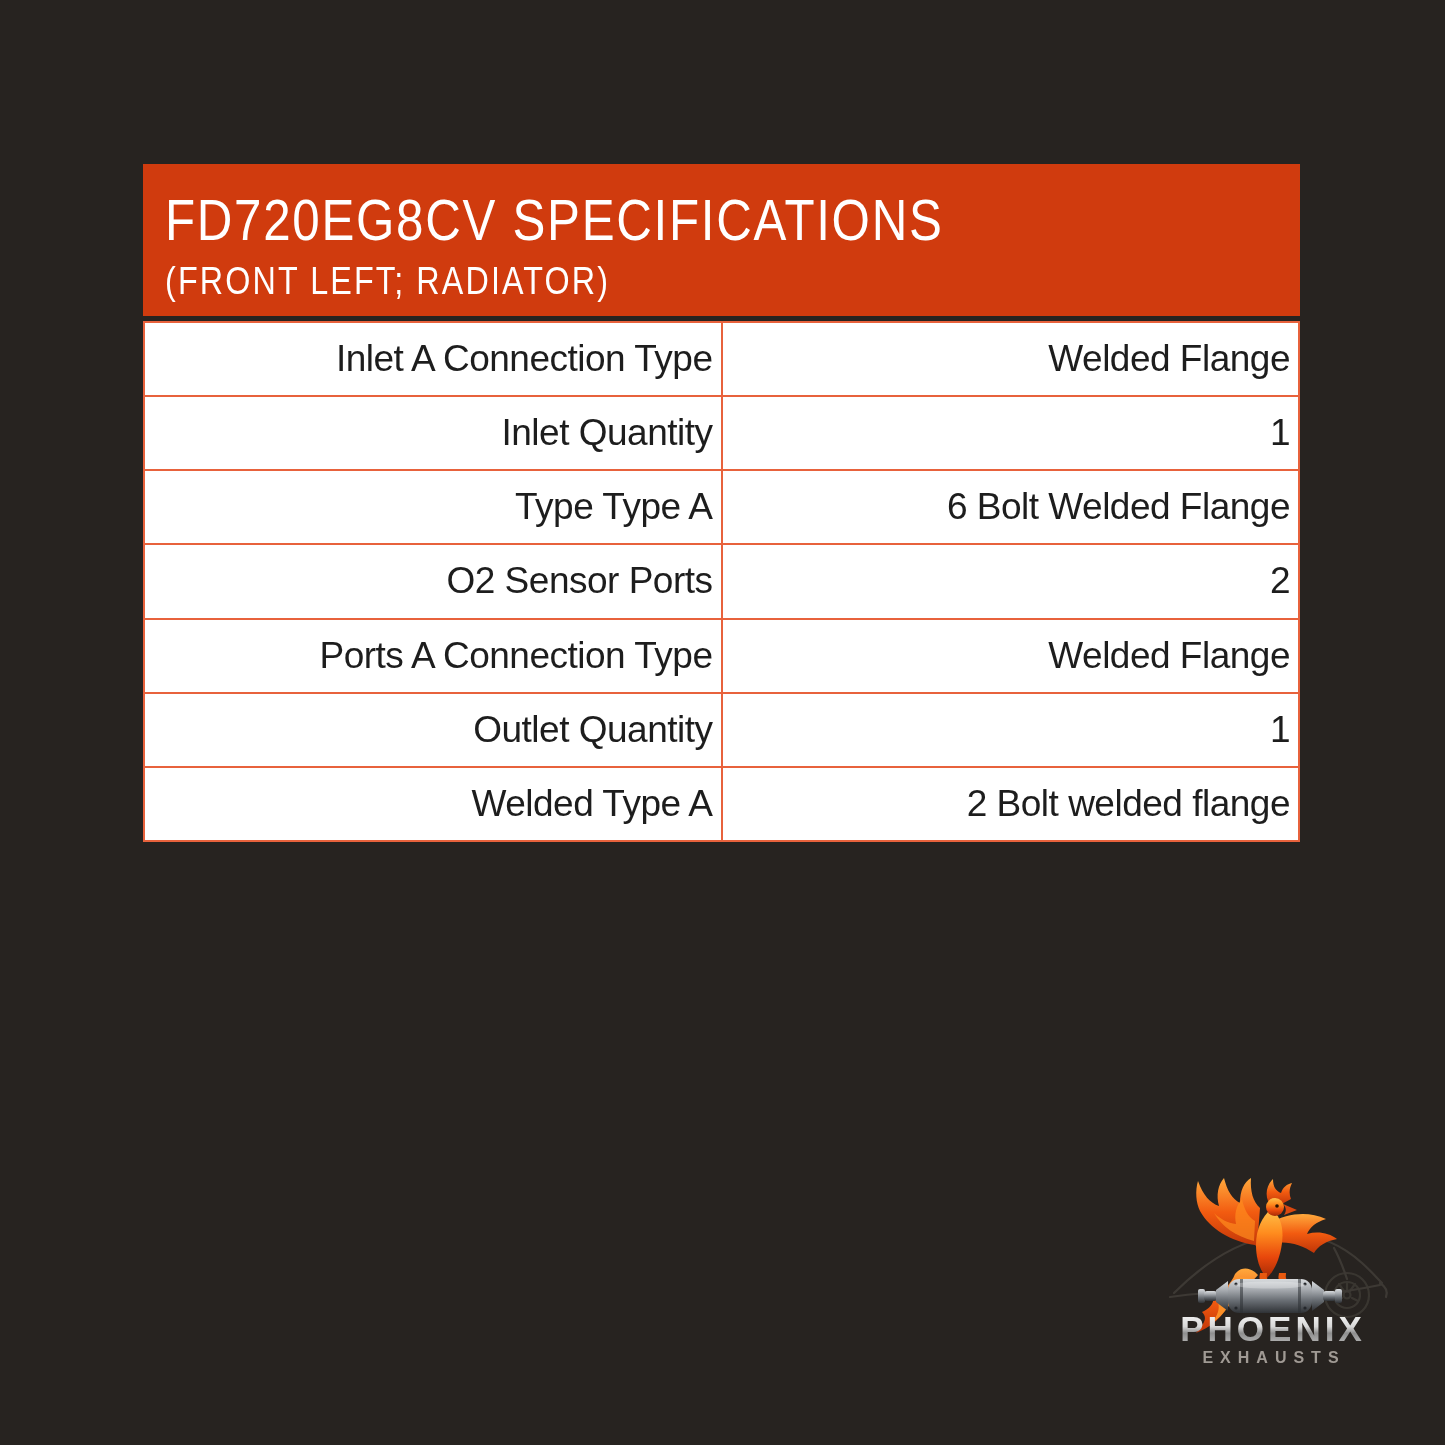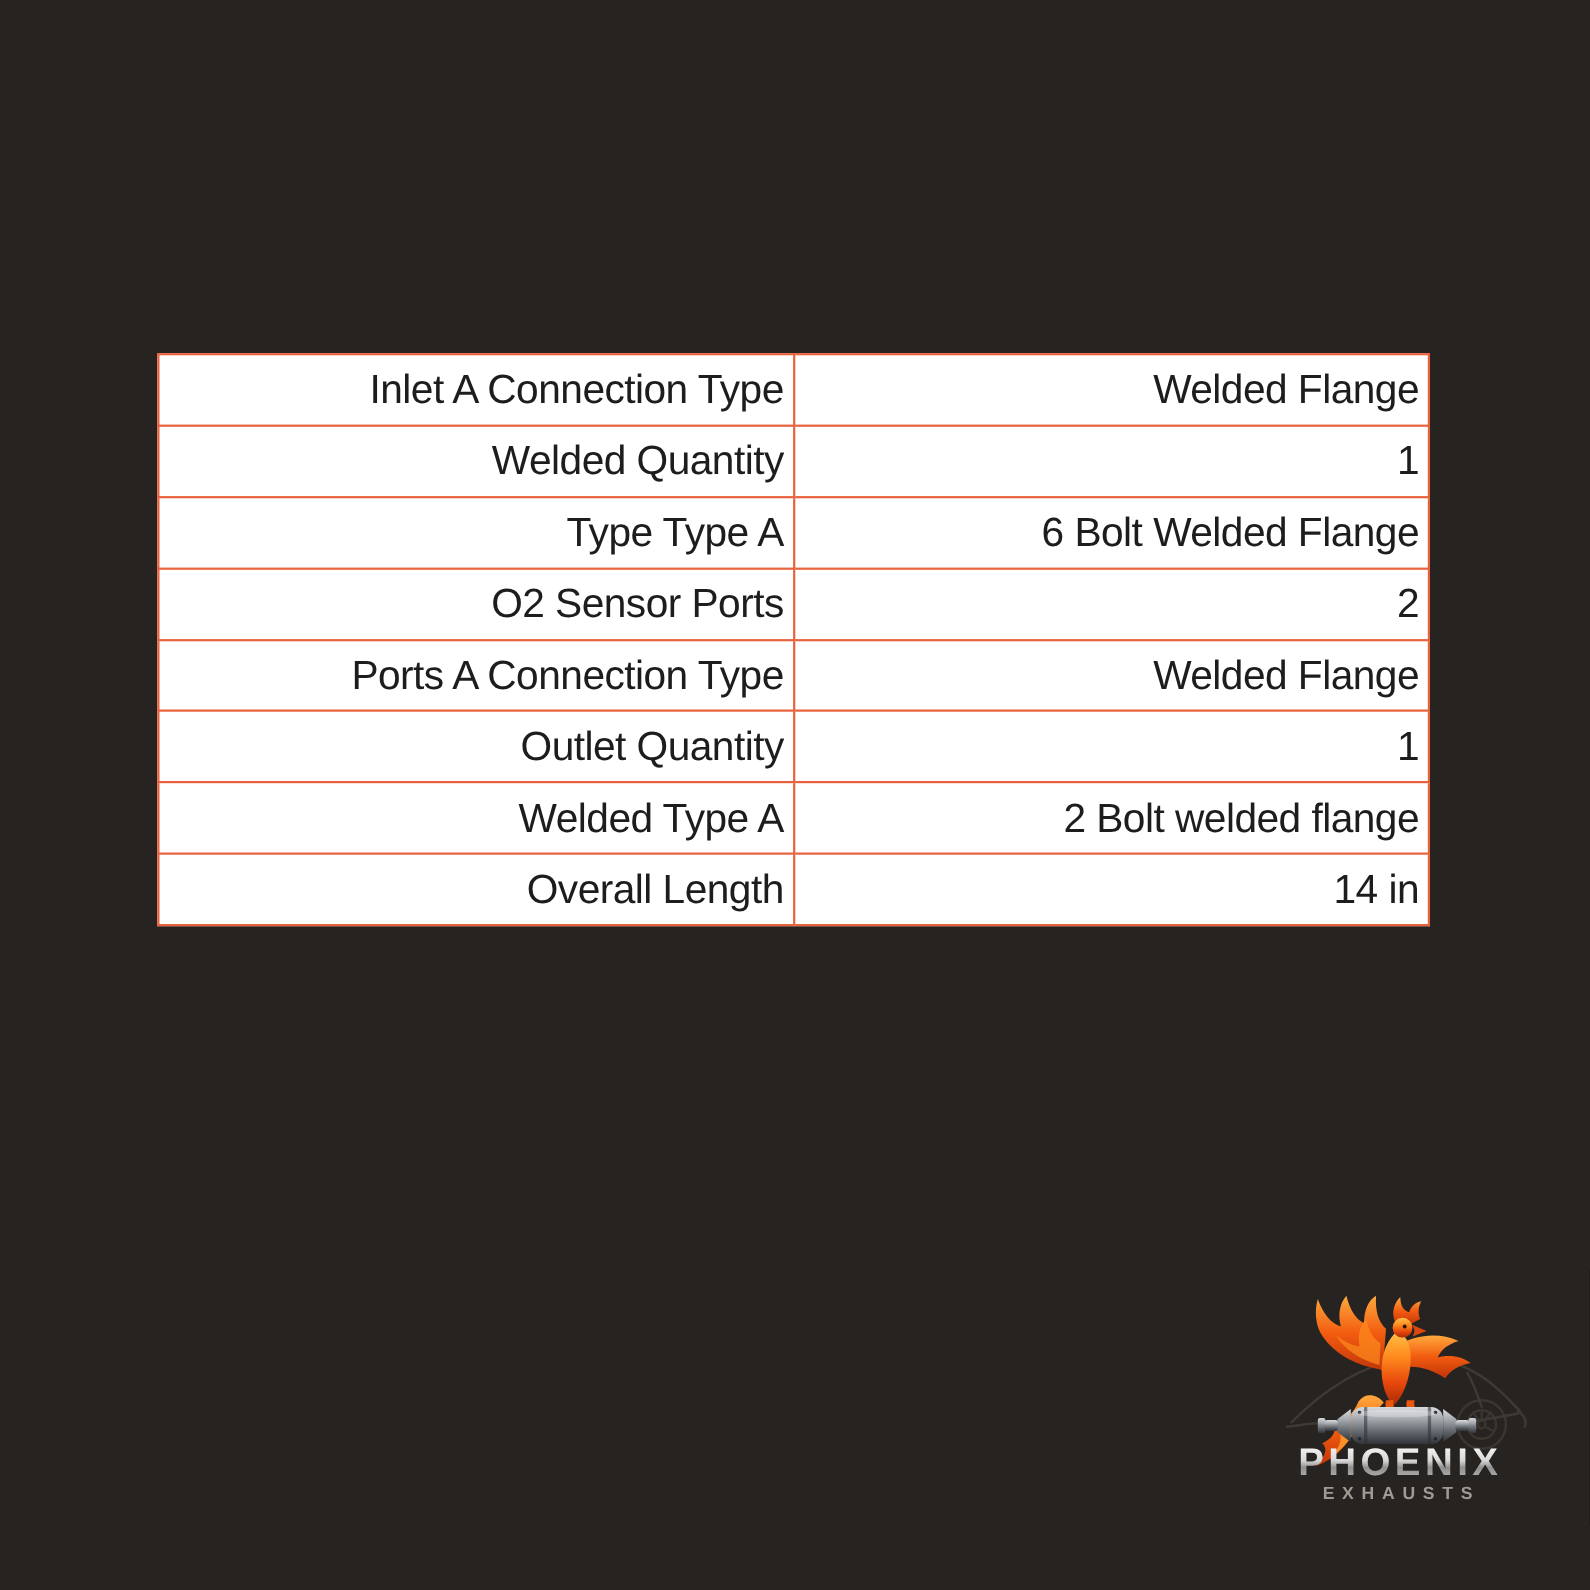--- a/index.html
+++ b/index.html
@@ -45,33 +45,37 @@
   .brand-tagline {
     font-family:"Liberation Sans", sans-serif; font-weight:bold;
     font-size:16px; letter-spacing:7px;
   }
 </style>
 </head>
 <body>
 
 <div class="canvas">
 
+  <header class="spec-header">
+    <div class="title">FD720EG8CV SPECIFICATIONS</div>
+    <div class="subtitle">(FRONT LEFT; RADIATOR)</div>
+  </header>
 
   <table class="spec-table">
     <colgroup>
         <col style="width:50%">
         <col style="width:50%">
       </colgroup>
     <tbody>
       <tr>
         <td class="label">Inlet A Connection Type</td>
         <td class="value">Welded Flange</td>
       </tr>
       <tr>
-        <td class="label">Welded Quantity</td>
+        <td class="label">Inlet Quantity</td>
         <td class="value">1</td>
       </tr>
       <tr>
         <td class="label">Type Type A</td>
         <td class="value">6 Bolt Welded Flange</td>
       </tr>
       <tr>
         <td class="label">O2 Sensor Ports</td>
         <td class="value">2</td>
       </tr>
@@ -79,24 +83,20 @@
         <td class="label">Ports A Connection Type</td>
         <td class="value">Welded Flange</td>
       </tr>
       <tr>
         <td class="label">Outlet Quantity</td>
         <td class="value">1</td>
       </tr>
       <tr>
         <td class="label">Welded Type A</td>
         <td class="value">2 Bolt welded flange</td>
-      </tr>
-      <tr>
-        <td class="label">Overall Length</td>
-        <td class="value">14 in</td>
       </tr>
     </tbody>
   </table>
 
   <div class="logo">
     <svg viewBox="0 0 280 200" xmlns="http://www.w3.org/2000/svg">
       <defs>
         <linearGradient id="fire" x1="0" y1="0" x2="0" y2="1">
           <stop offset="0" stop-color="#FFC24A"></stop>
             <stop offset=".35" stop-color="#FF8C1E"></stop>

